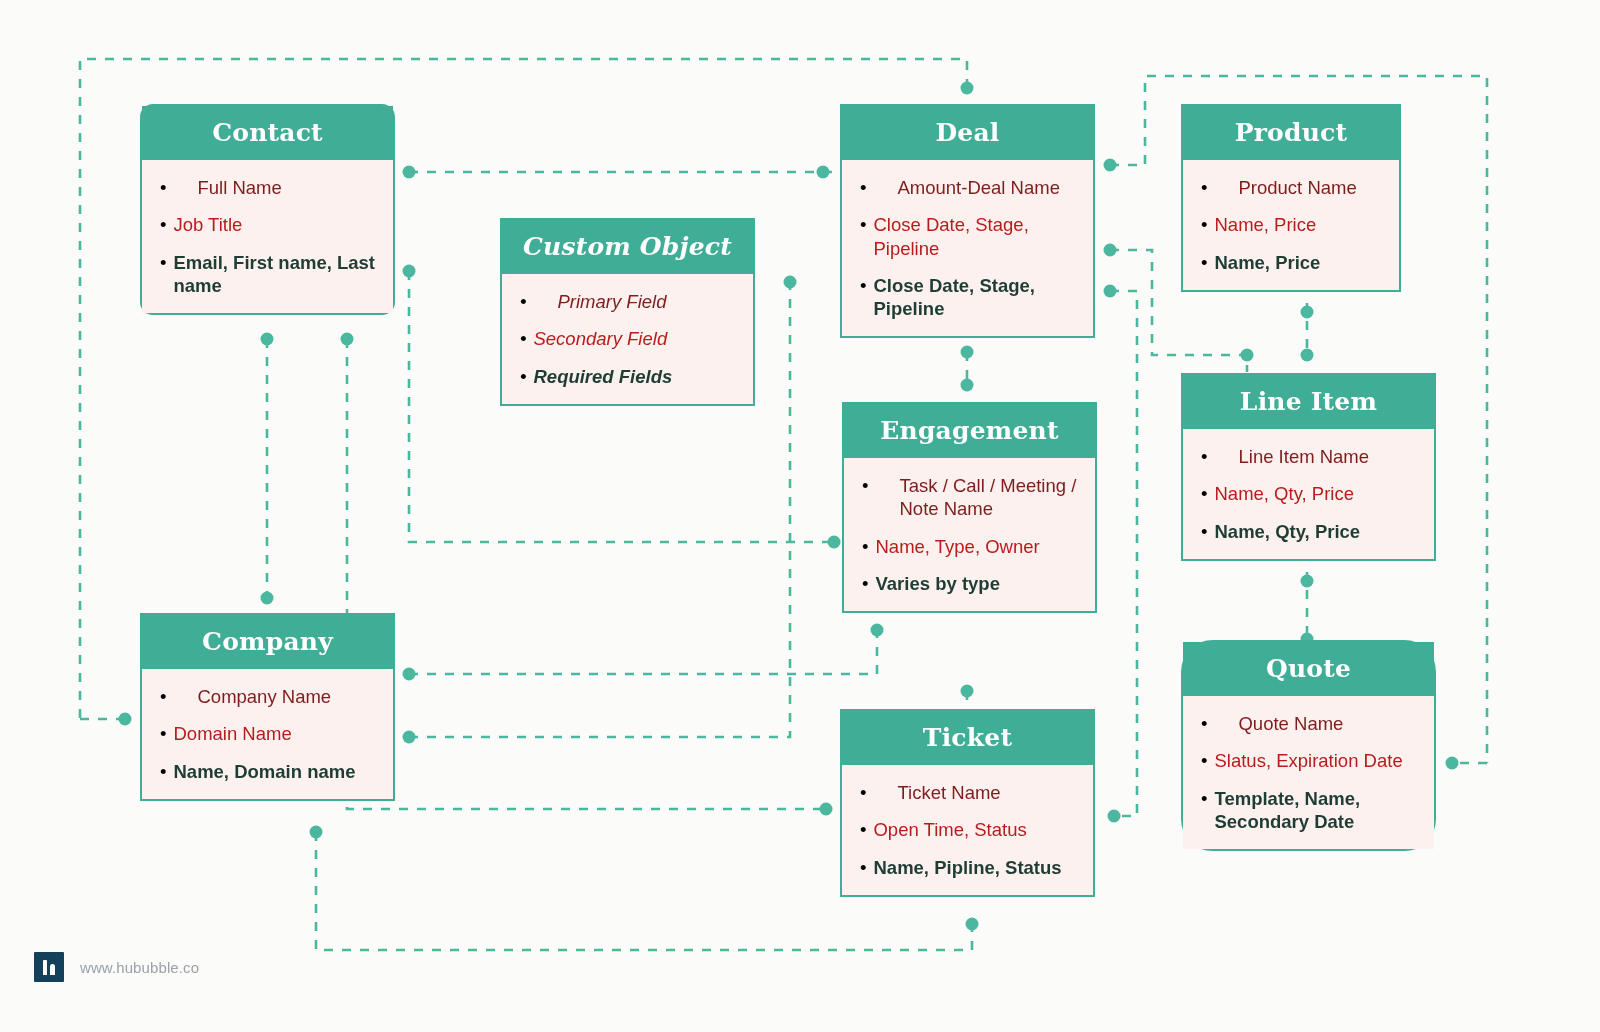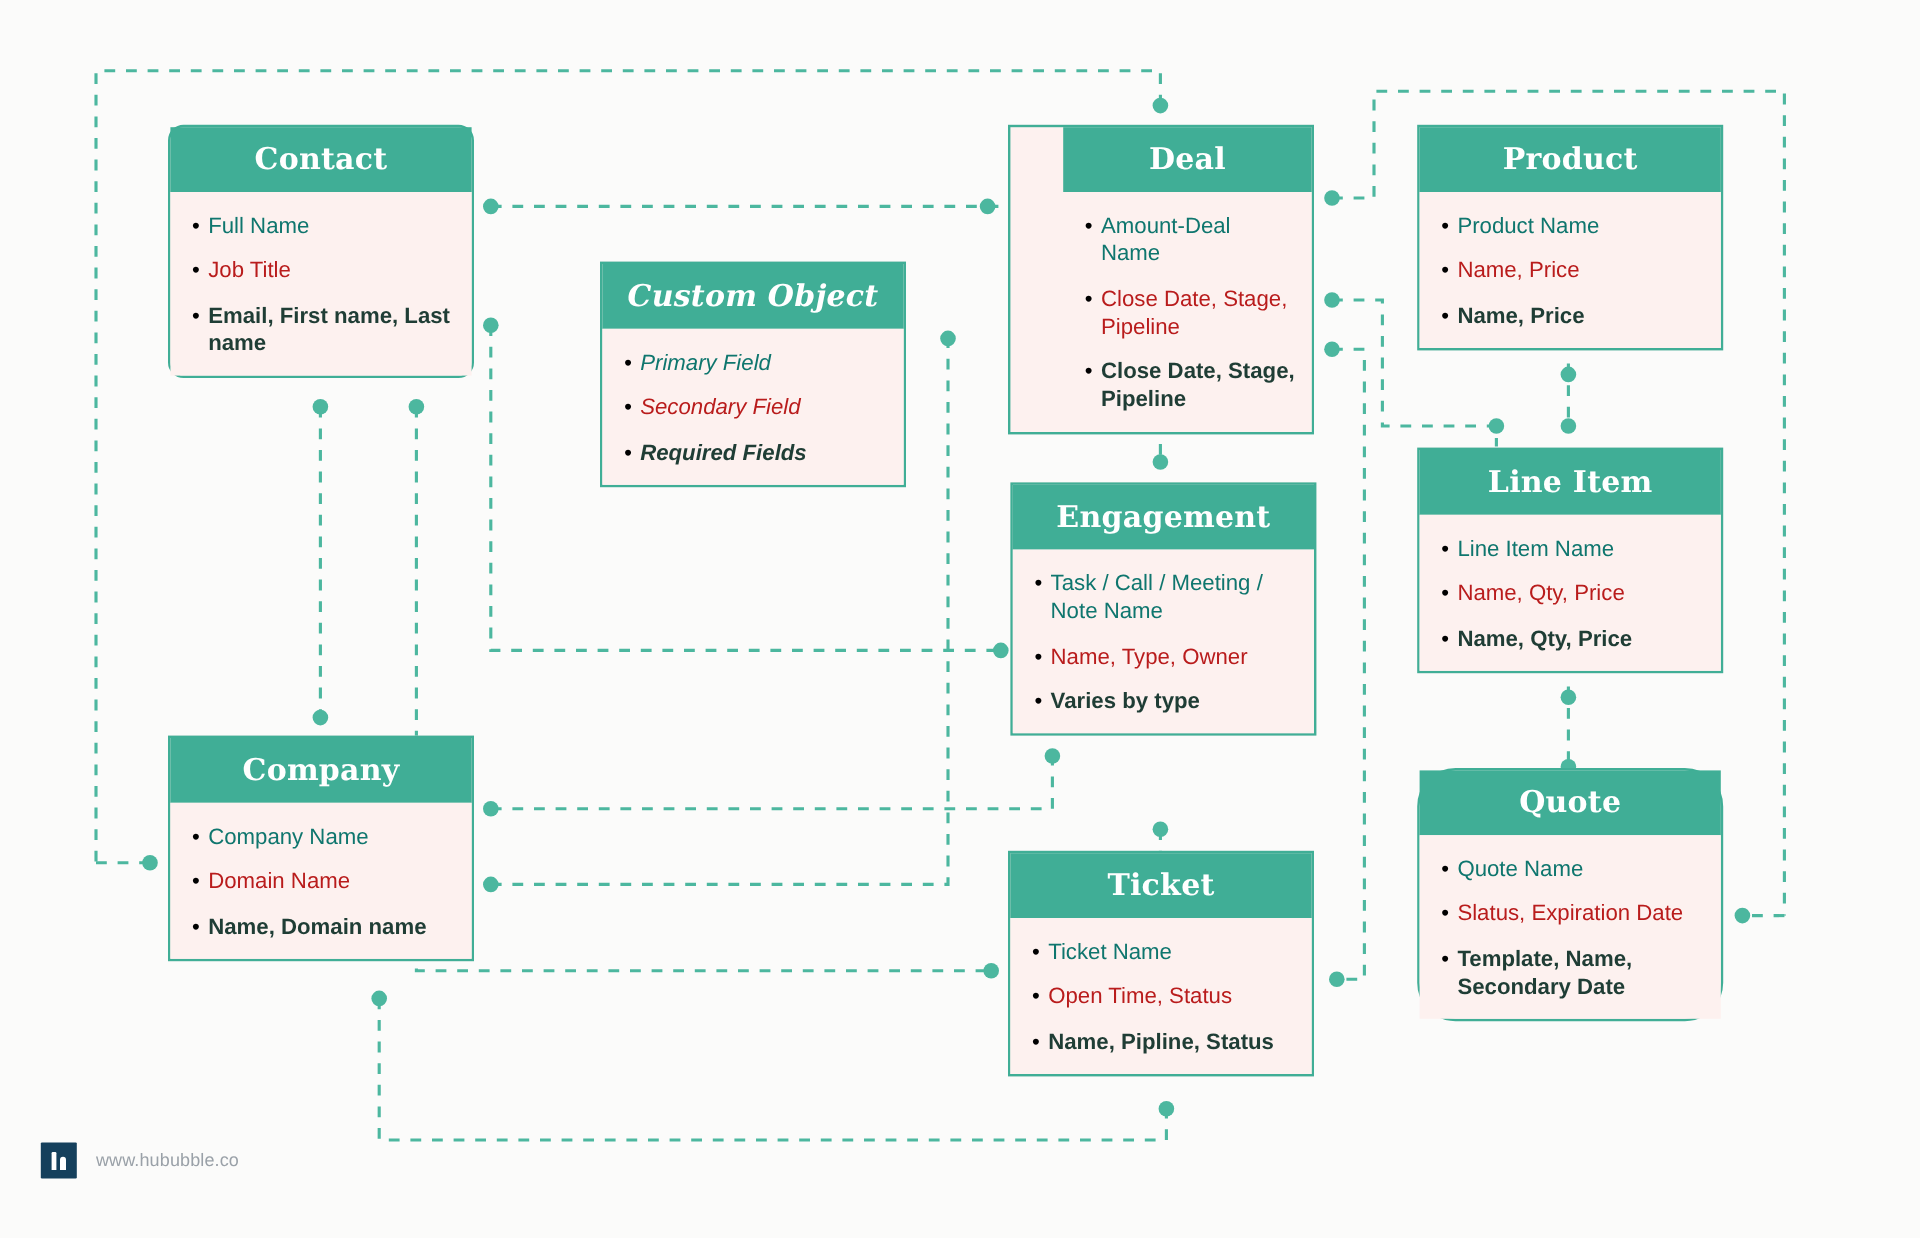--- a/index.html
+++ b/index.html
@@ -53,21 +53,21 @@
     margin-bottom: 14px;
     font-weight: 500;
   }
   .field:last-child { margin-bottom: 0; }
   .field .bullet {
     flex: 0 0 auto;
     margin-right: 7px;
     line-height: 1.26;
   }
   .field .ftext { flex: 1 1 auto; }
-  .f-primary   { color: #0f766e; }
+  .f-primary   { color: #7f1d1d; margin-left: 24px; }
   .f-secondary { color: #b91c1c; }
   .f-required  { color: #1f3d35; font-weight: bold; }
 
   #footer {
     position: absolute;
     left: 34px;
     top: 952px;
     display: flex;
     align-items: center;
     z-index: 3;
@@ -197,39 +197,39 @@
           <span class="bullet">•</span>
           <span class="ftext f-secondary">Secondary Field</span>
         </div>
       <div class="field">
           <span class="bullet">•</span>
           <span class="ftext f-required">Required Fields</span>
         </div>
     </div>
   </div>
 
-  <div class="entity" style="left:840px; top:104px; width:255px;padding-left:44px;">
+  <div class="entity" style="left:840px; top:104px; width:255px;">
     <div class="entity-header">Deal</div>
     <div class="entity-body">
       <div class="field">
           <span class="bullet">•</span>
           <span class="ftext f-primary">Amount-Deal Name</span>
         </div>
       <div class="field">
           <span class="bullet">•</span>
           <span class="ftext f-secondary">Close Date, Stage, Pipeline</span>
         </div>
       <div class="field">
           <span class="bullet">•</span>
           <span class="ftext f-required">Close Date, Stage, Pipeline</span>
         </div>
     </div>
   </div>
 
-  <div class="entity" style="left:1181px; top:104px; width:255px;">
+  <div class="entity" style="left:1181px; top:104px; width:220px;">
     <div class="entity-header">Product</div>
     <div class="entity-body">
       <div class="field">
           <span class="bullet">•</span>
           <span class="ftext f-primary">Product Name</span>
         </div>
       <div class="field">
           <span class="bullet">•</span>
           <span class="ftext f-secondary">Name, Price</span>
         </div>

